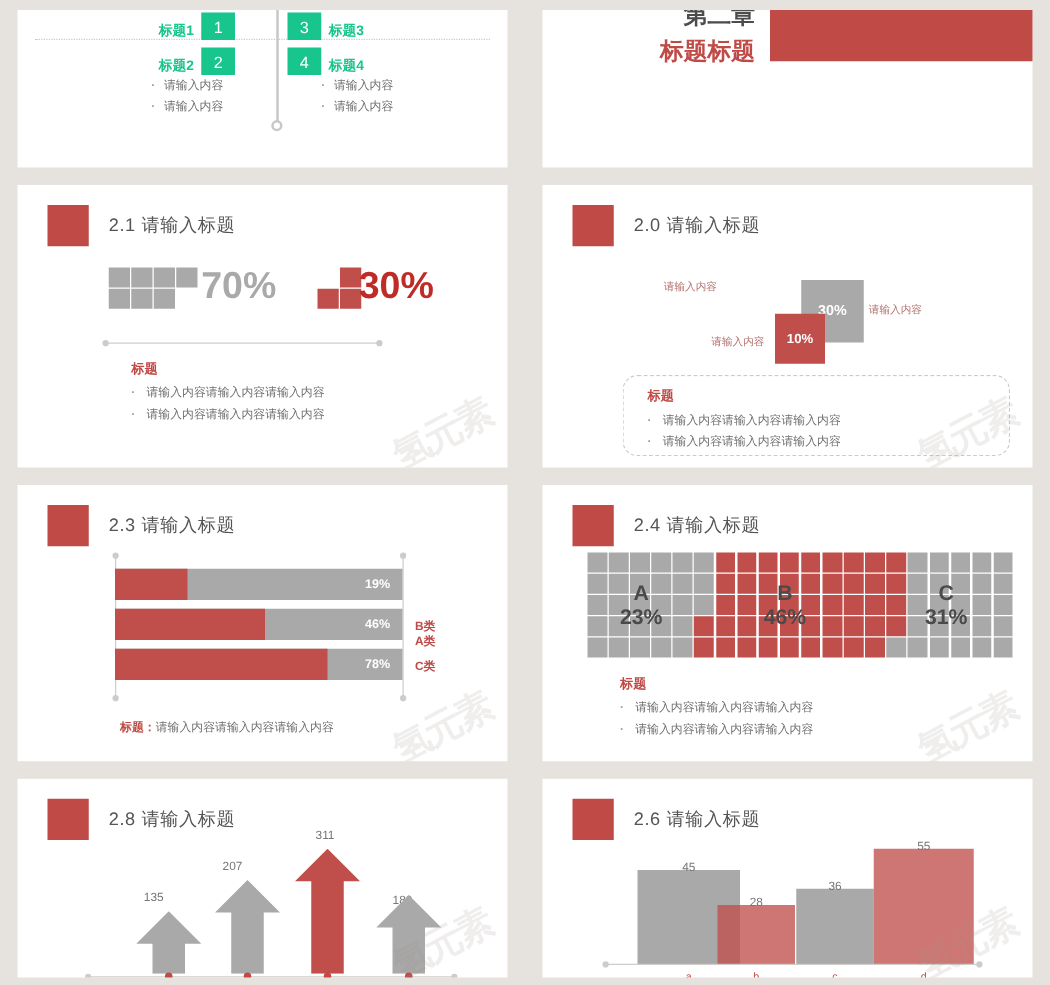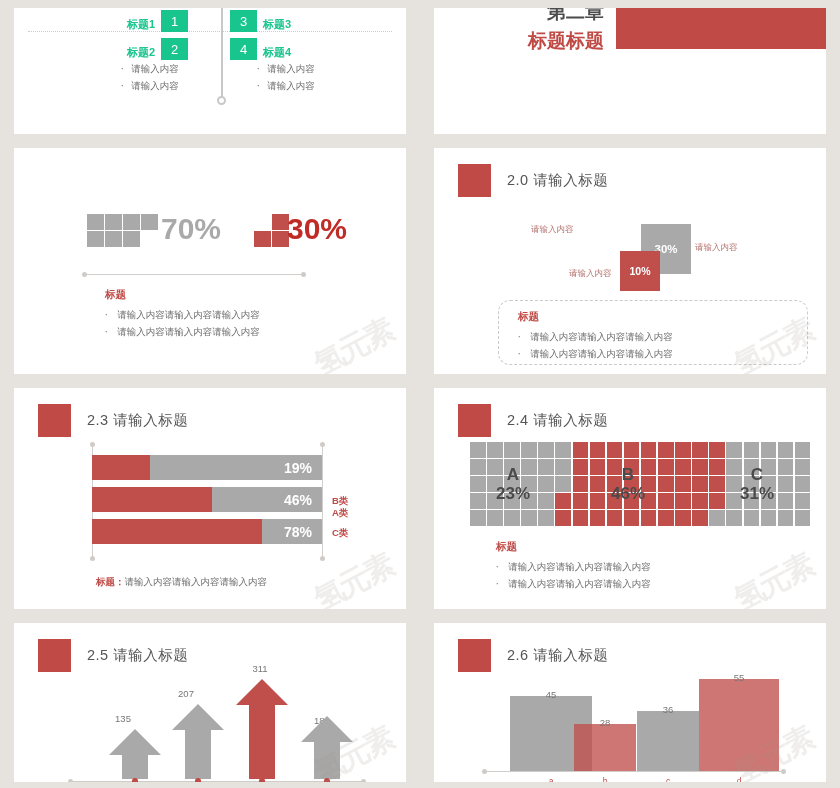--- a/index.html
+++ b/index.html
@@ -111,21 +111,21 @@
   .s22 .dbox {
     position: absolute; left: 64px; top: 152px; width: 310px; height: 65px;
     border: 1px dashed #cdc9c6; border-radius: 12px;
   }
 
   
   .s23 .track { position: absolute; background: #a9a9a9; }
   .s23 .fill { position: absolute; left: 0; top: 0; bottom: 0; background: #c04f4b; }
   .s23 .bval {
     position: absolute; right: 10px; top: 50%; transform: translateY(-50%);
-    color: #fff; font-size: 14px; font-weight: 700;
+    color: #fff; font-size: 10px; font-weight: 700;
   }
   .s23 .cat { position: absolute; font-size: 9.5px; color: #bf4a46; font-weight: 700; }
   .s23 .axisv { position: absolute; width: 1px; background: #d2cecb; }
   .s23 .foot { position: absolute; font-size: 9.5px; color: #6f6f6f; }
   .s23 .foot b { color: #bf4a46; }
 
   
   .s24 .gridwrap {
     position: absolute; left: 36px; top: 54px;
     display: grid; grid-template-columns: repeat(20, 15.5px);
@@ -192,20 +192,24 @@
   <div class="cell">
     <div class="slide s2">
       <div class="redband"></div>
       <div class="c-main">第二章</div>
       <div class="c-sub">标题标题</div>
     </div>
   </div>
 
   <div class="cell">
     <div class="slide s21">
+      <div class="hdr">
+        <div class="sq"></div>
+        <div class="tt">2.1 请输入标题</div>
+      </div>
 
       <div class="blocks">
         <div class="sq" style="left:0;top:0;background:#a9a9a9;"></div>
         <div class="sq" style="left:18px;top:0;background:#a9a9a9;"></div>
         <div class="sq" style="left:36px;top:0;background:#a9a9a9;"></div>
         <div class="sq" style="left:54px;top:0;background:#a9a9a9;"></div>
         <div class="sq" style="left:0;top:17px;background:#a9a9a9;"></div>
         <div class="sq" style="left:18px;top:17px;background:#a9a9a9;"></div>
         <div class="sq" style="left:36px;top:17px;background:#a9a9a9;"></div>
       </div>
@@ -424,21 +428,21 @@
         <div>请输入内容请输入内容请输入内容</div>
       </div>
       <div class="wm">氢元素</div>
     </div>
   </div>
 
   <div class="cell">
     <div class="slide s25">
       <div class="hdr">
         <div class="sq"></div>
-        <div class="tt">2.5 请输入标题</div>
+        <div class="tt">2.8 请输入标题</div>
       </div>
 
       <div class="aval" style="left:89px;top:90px;width:40px;">135</div>
       <svg class="arrow" style="left:95px;top:106px;" width="52" height="50" viewBox="0 0 52 50">
         <polygon points="26,0 52,26 39,26 39,50 13,50 13,26 0,26" fill="#a9a9a9"></polygon>
       </svg>
 
       <div class="aval" style="left:152px;top:65px;width:40px;">207</div>
       <svg class="arrow" style="left:158px;top:81px;" width="52" height="75" viewBox="0 0 52 75">
         <polygon points="26,0 52,26 39,26 39,75 13,75 13,26 0,26" fill="#a9a9a9"></polygon>

